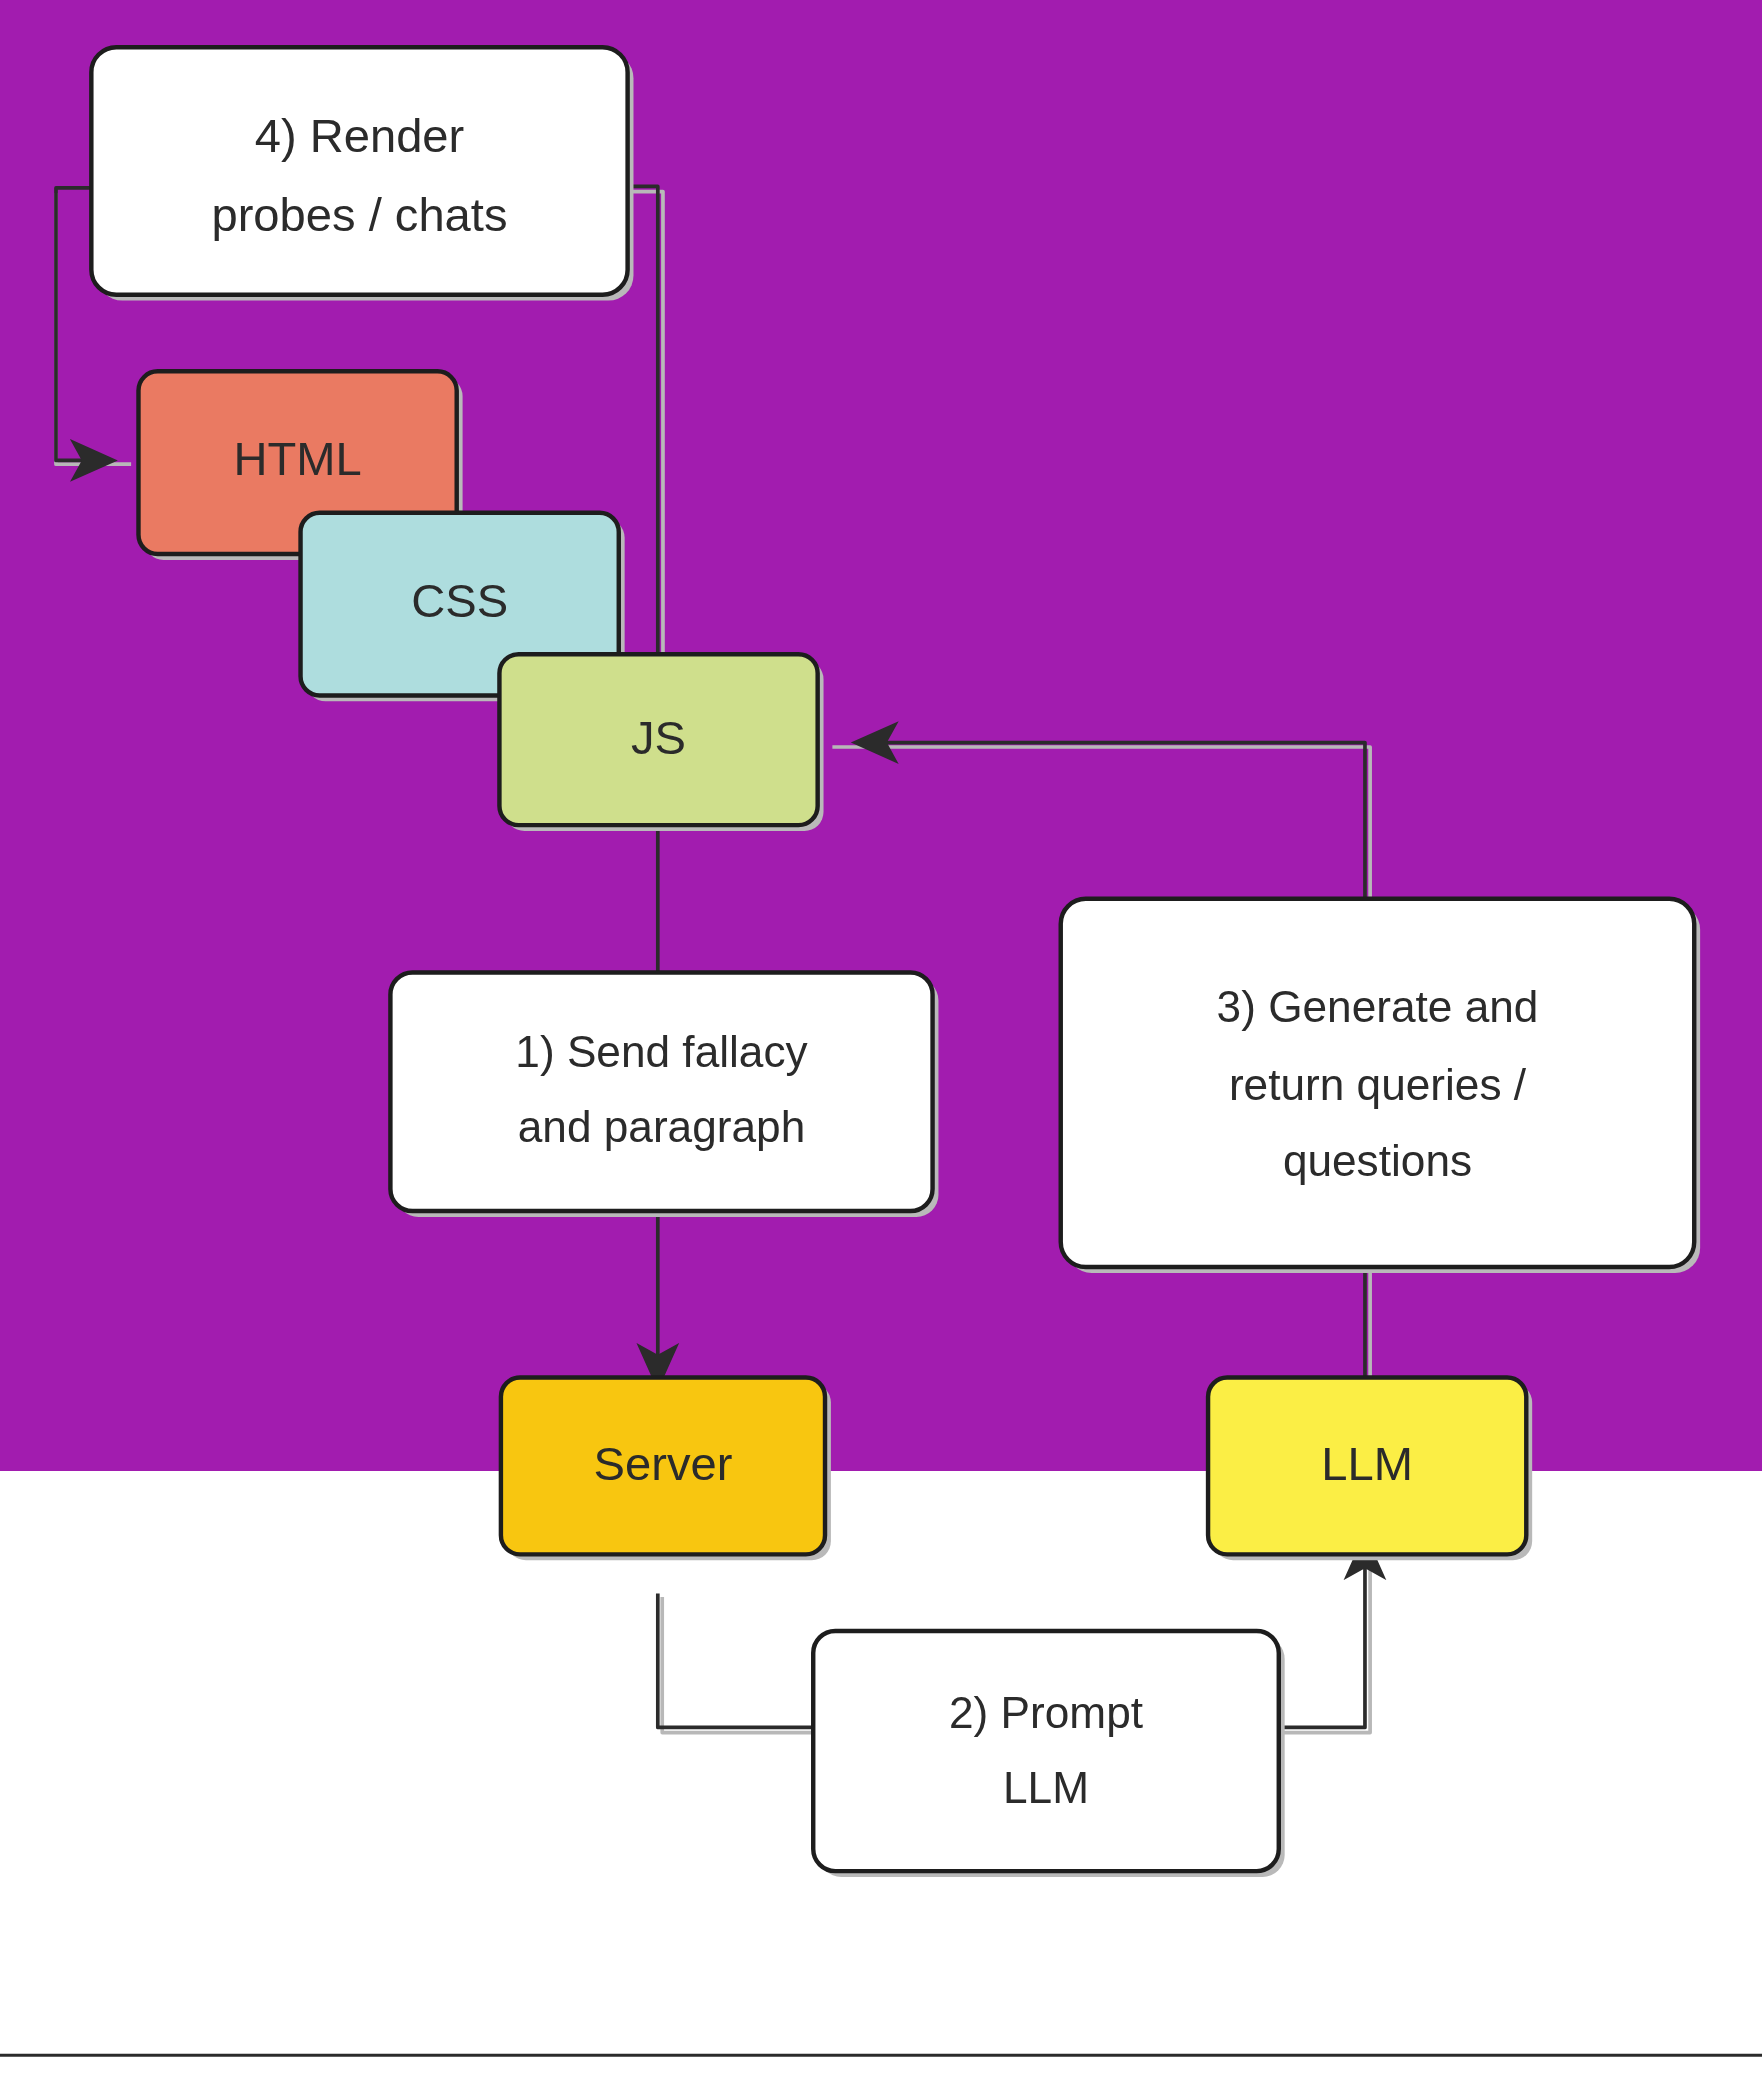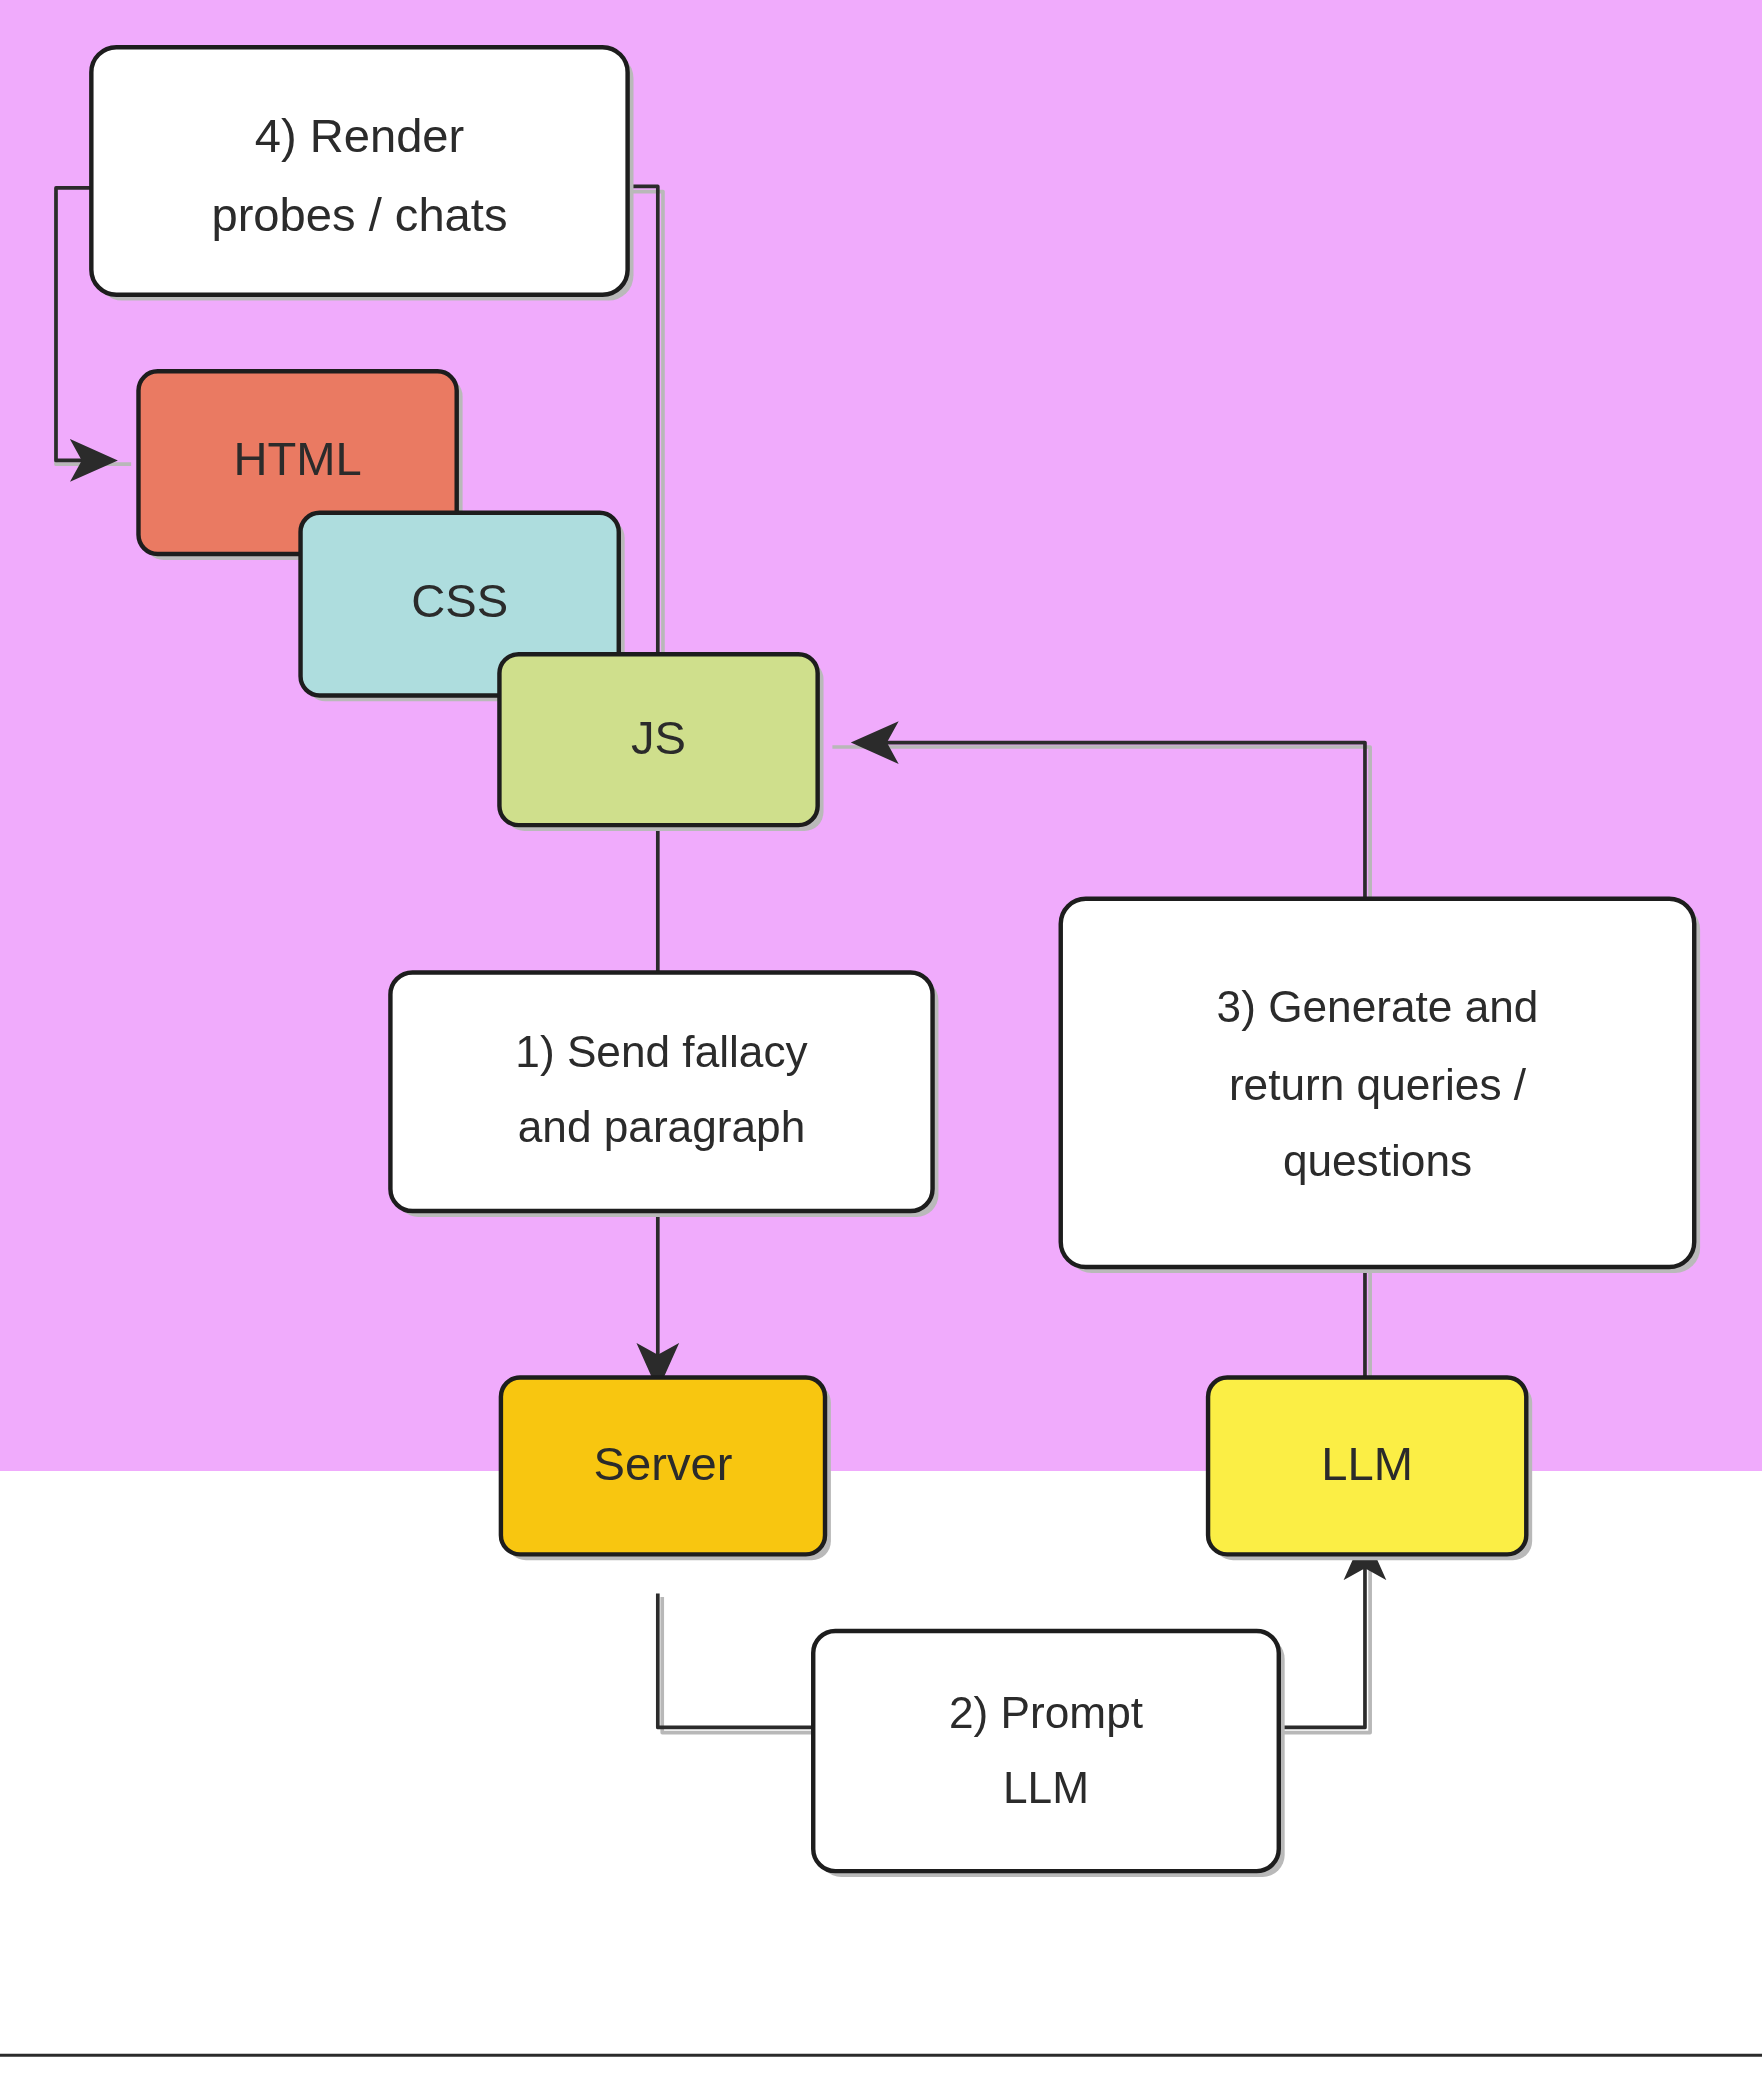--- a/index.html
+++ b/index.html
@@ -10,21 +10,21 @@
   body {
     width: 1762px;
     height: 2087px;
     font-family: "Liberation Sans", sans-serif;
     overflow: hidden;
   }
   #diagram-root {
     position: relative;
     width: 1762px;
     height: 1471px;
-    background: #f0abfc;
+    background: #a21caf;
   }
   svg#flow {
     position: absolute;
     top: 0;
     left: 0;
     width: 1762px;
     height: 2087px;
     display: block;
   }
   .node-label {

